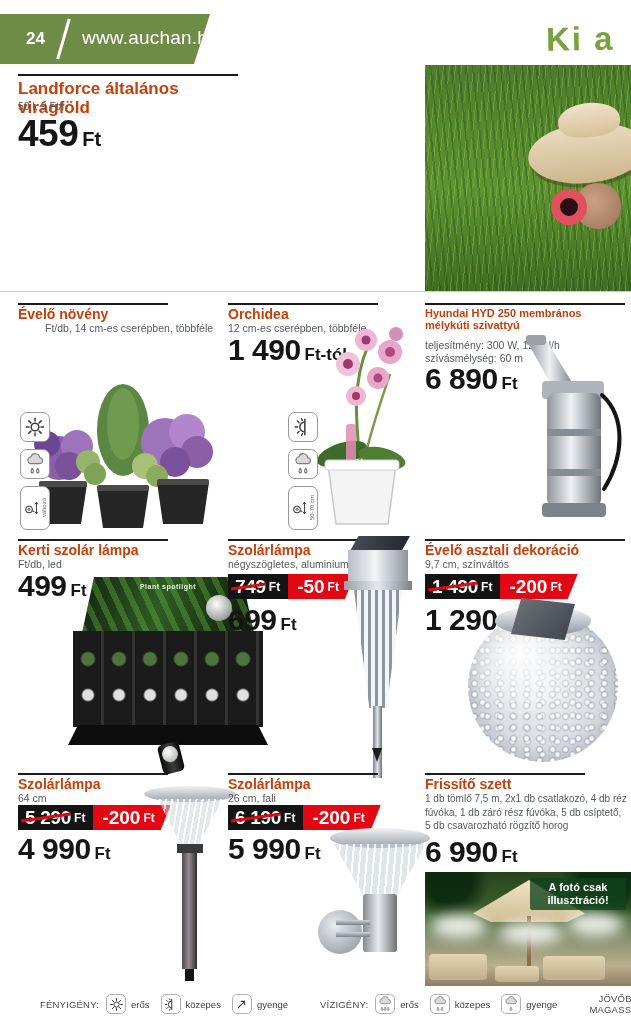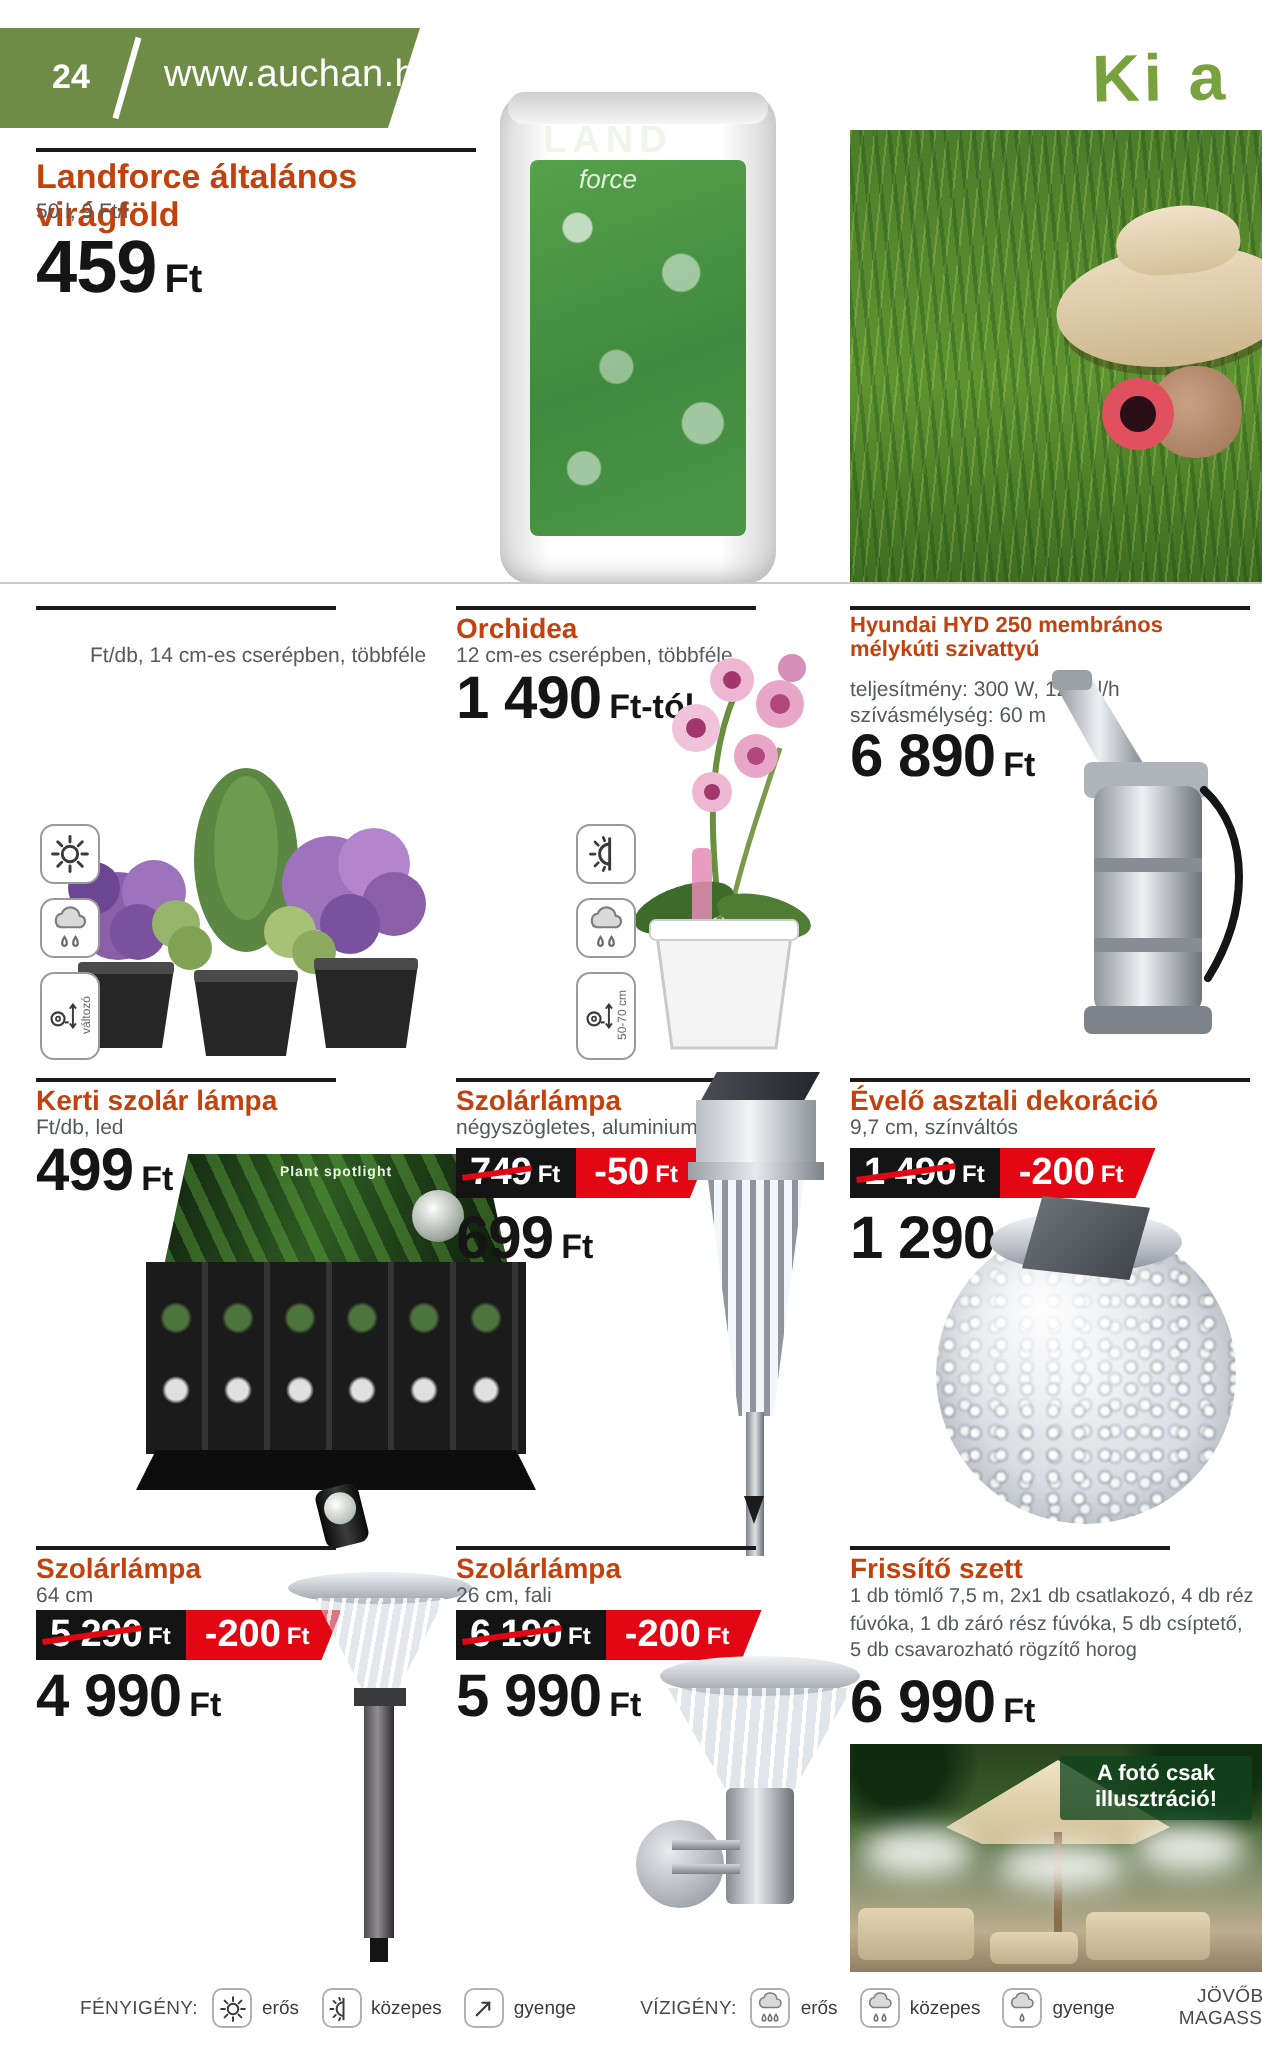--- a/index.html
+++ b/index.html
@@ -194,35 +194,30 @@
     <span class="site">www.auchan.hu</span>
   </div>
   <div class="abs logo">Ki a</div>
 
   <div class="abs rule" style="left:18px;top:74px;width:220px;"></div>
   <div class="abs title big" style="left:18px;top:79px;width:225px;">Landforce általános virágföld</div>
   <div class="abs sub" style="left:18px;top:100px;">50 l, 9 Ft/l</div>
   <div class="abs price hero" style="left:18px;top:113px;">
     <span class="n">459</span><span class="sfx">Ft</span>
   </div>
-  <div class="abs bag">
-    <div class="fold"></div>
-    <div class="label"></div>
-    <div class="bt1">LAND</div>
-    <div class="bt2">force</div>
-  </div>
   <div class="abs photo">
     <div class="hat"></div>
     <div class="hatdome"></div>
     <div class="face"></div>
     <div class="binoc"></div>
   </div>
   <div class="abs divider"></div>
 
   <div class="abs rule" style="left:18px;top:303px;width:150px;"></div>
+  <div class="abs title" style="left:18px;top:307px;width:190px;">Évelő növény</div>
   <div class="abs sub" style="left:18px;top:322px;width:200px;margin-left:27px;">Ft/db, 14 cm-es cserépben, többféle</div>
   <svg class="abs" style="left:25px;top:366px;" width="196" height="164" viewBox="0 0 196 164">
     <g>
       <circle cx="34" cy="92" r="22" fill="#8a5fa8"></circle>
         <circle cx="52" cy="80" r="16" fill="#9d74bb"></circle>
       <circle cx="22" cy="78" r="13" fill="#6d4691"></circle>
         <circle cx="44" cy="100" r="14" fill="#7a519c"></circle>
       <circle cx="63" cy="96" r="12" fill="#96b56a"></circle>
         <circle cx="70" cy="108" r="11" fill="#7fa254"></circle>
       <ellipse cx="98" cy="64" rx="26" ry="46" fill="#5c8742"></ellipse>

